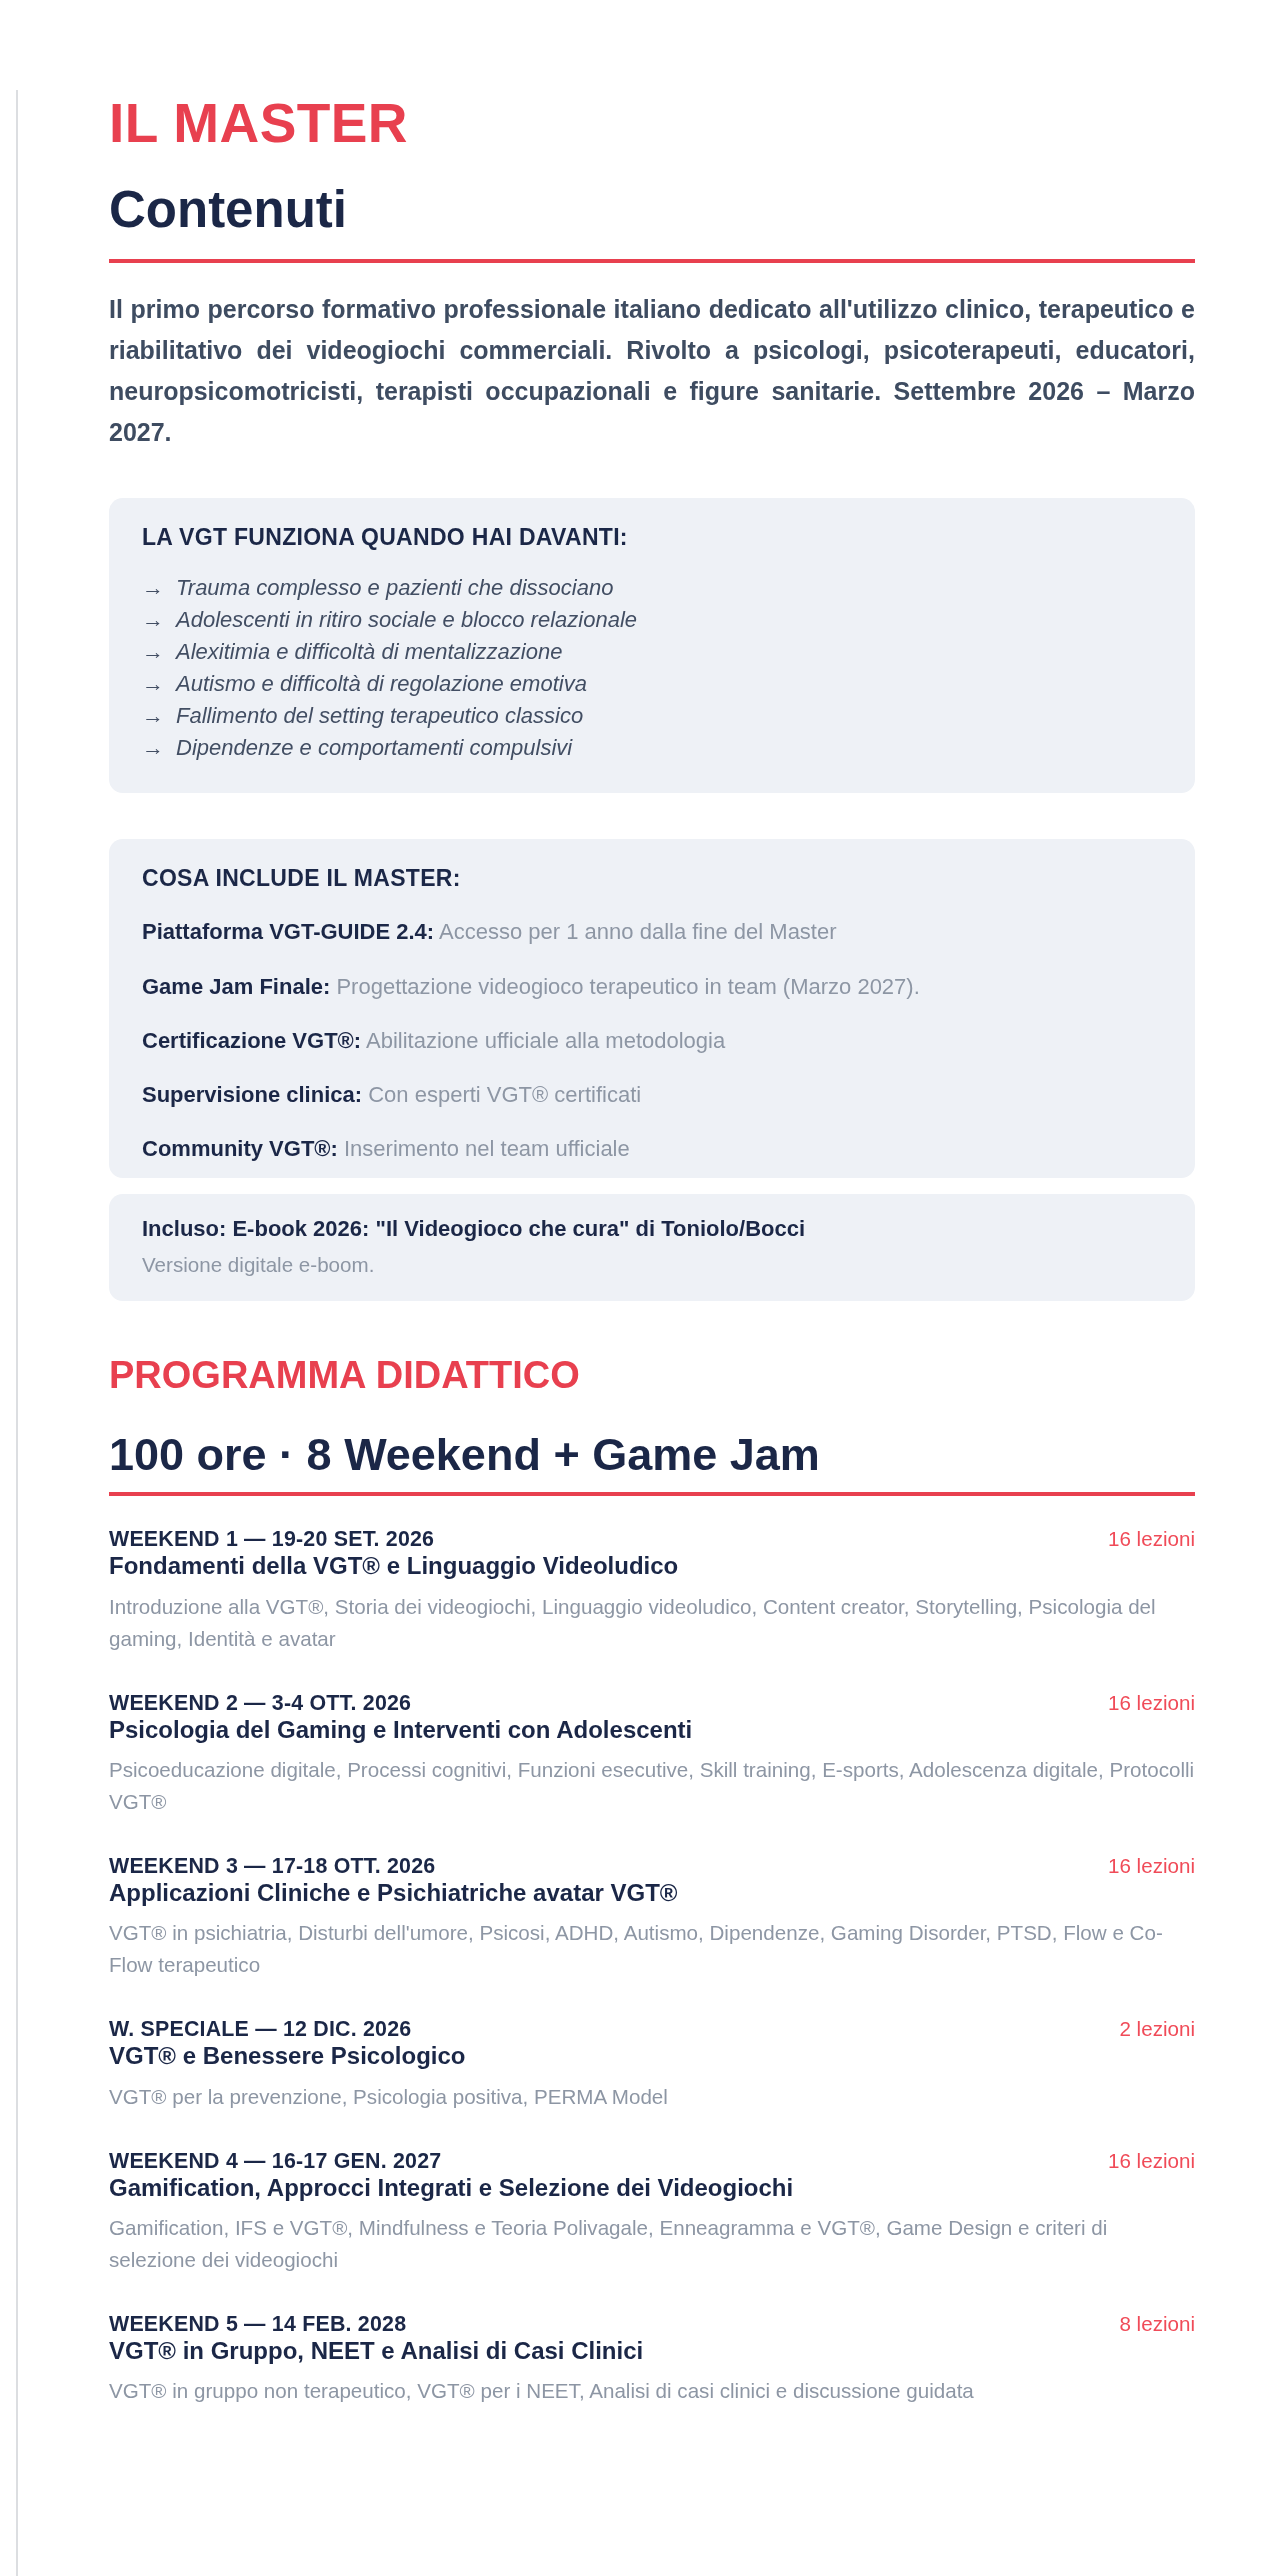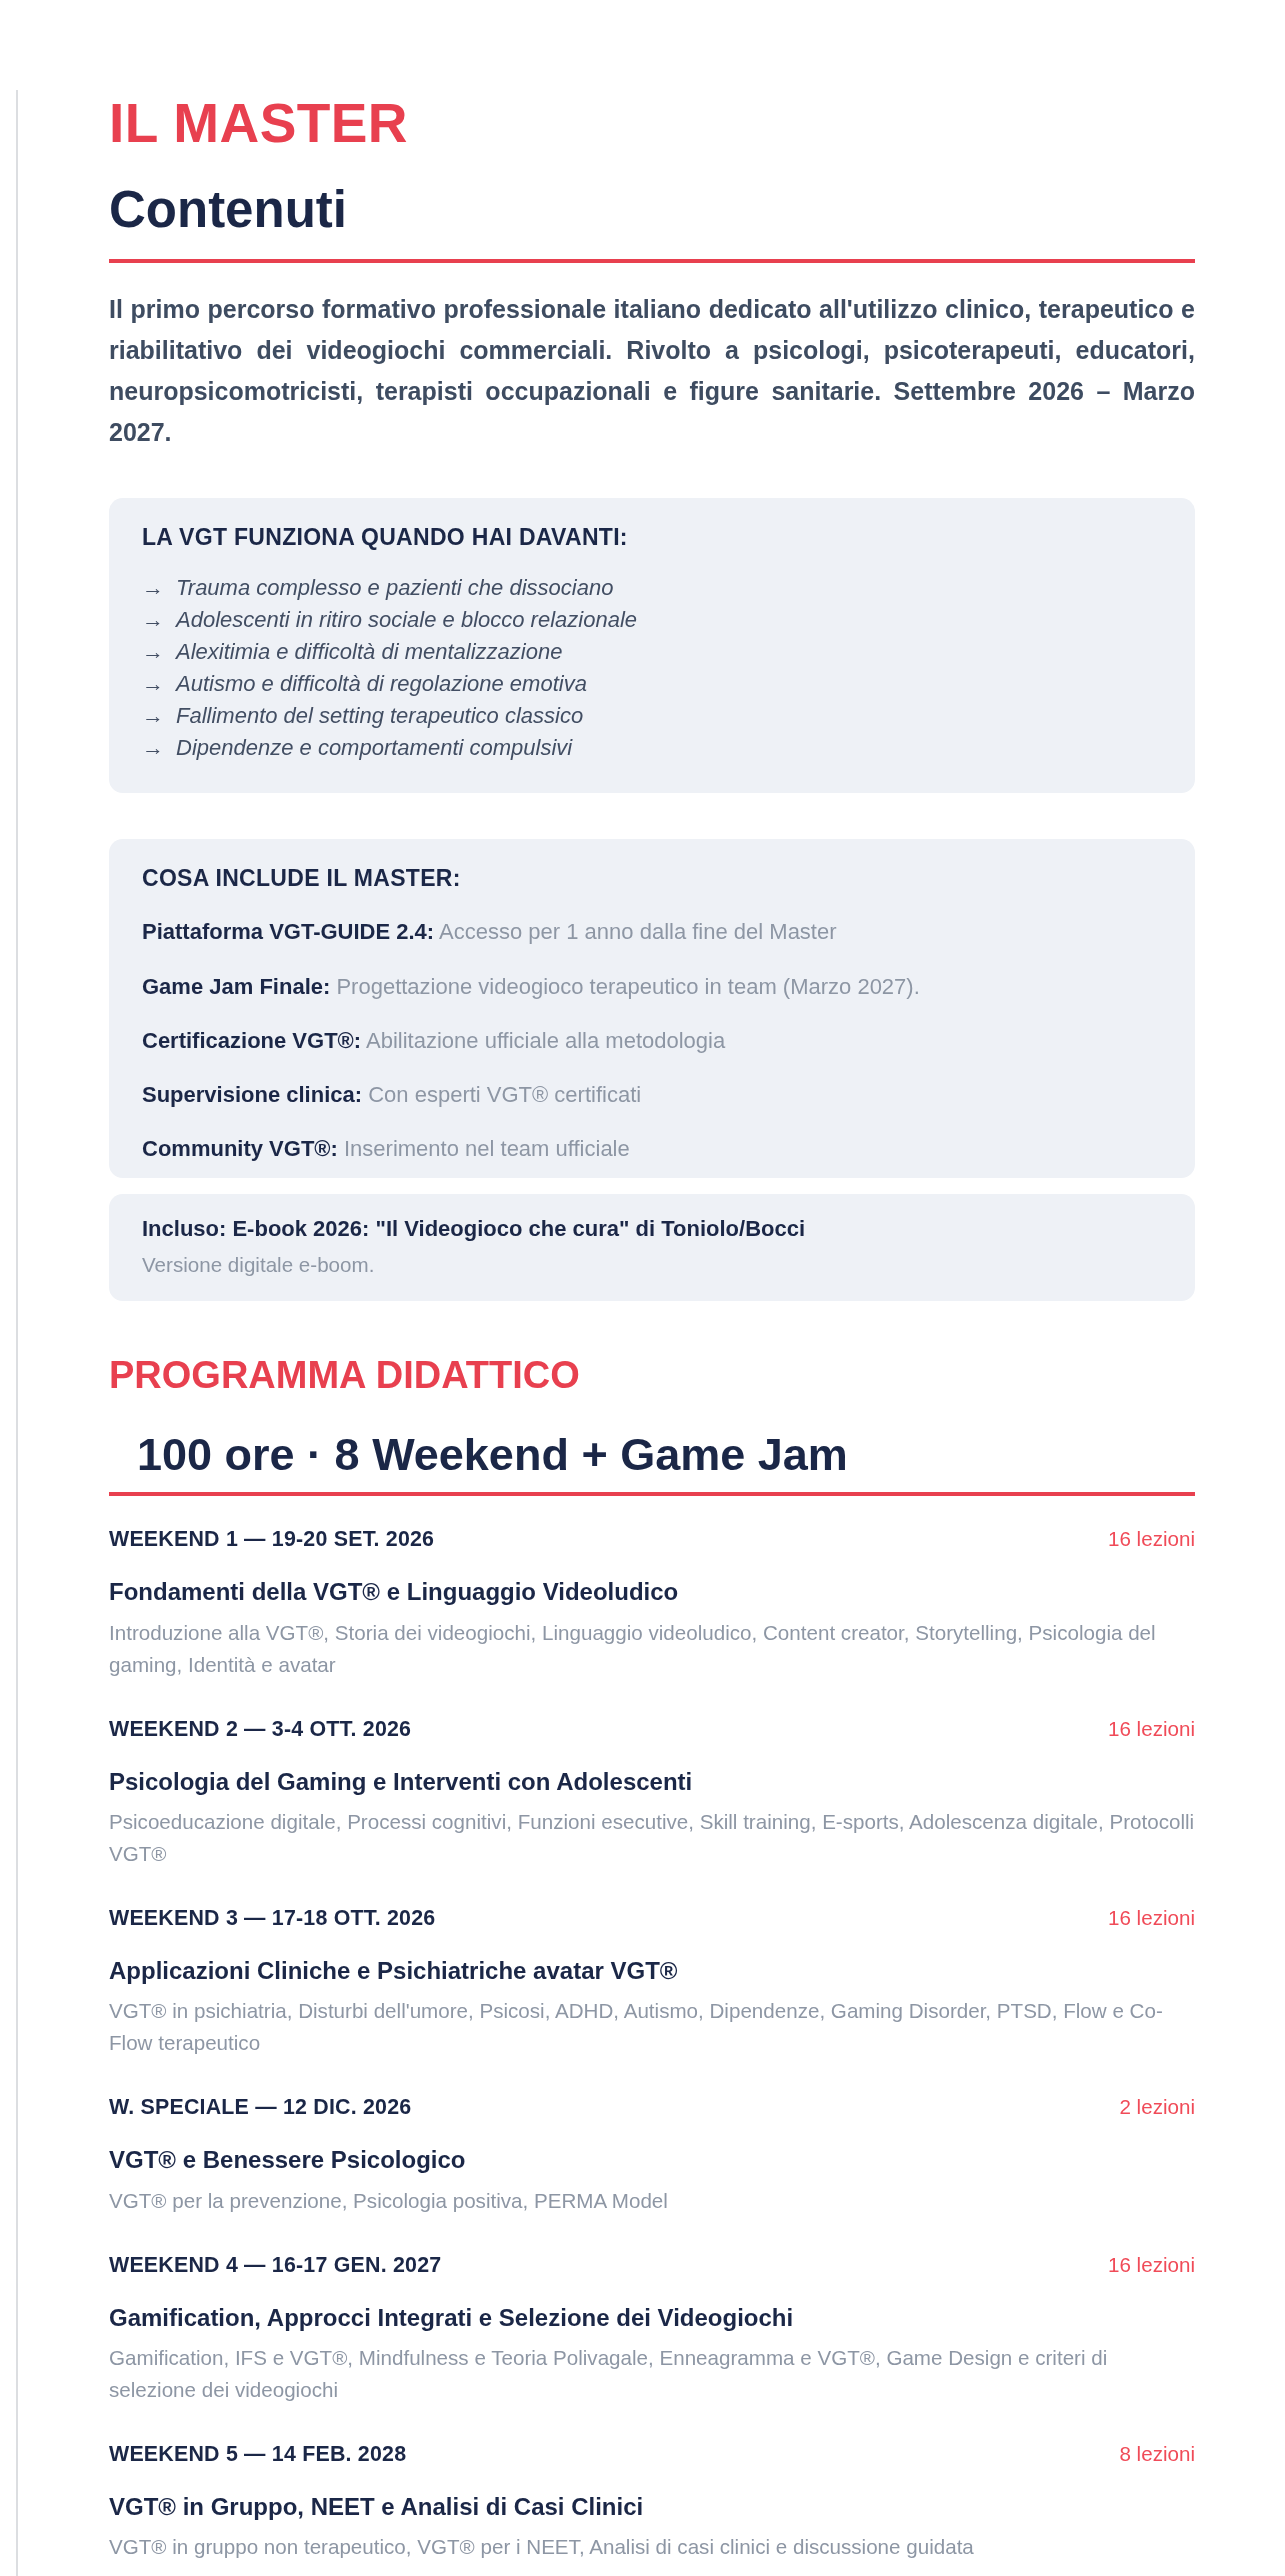--- a/index.html
+++ b/index.html
@@ -49,31 +49,30 @@
   .include-text { color:#8D96A4; }
   .ebook-title { font-size:22px; font-weight:bold; color:#1B2747; }
   .ebook-subtitle { margin-top:11px; font-size:20.6px; color:#8D96A4; }
   .program-kicker {
     margin-top:55px; font-size:38px; font-weight:bold; color:#E8404F;
     line-height:1;
   }
   .program-title {
     margin-top:38px; font-size:45px; font-weight:bold; color:#1B2747;
     line-height:1;
-    margin-left:28px;
   }
   .program-rule { margin-top:15.4px; height:4.3px; background:#E8404F; border:none; }
   .schedule { margin-top:31px; }
   .sched-item { margin-bottom:36px; }
   .sched-head {
     display:flex; justify-content:space-between; align-items:baseline;
   }
   .sched-label { font-size:21.4px; font-weight:bold; color:#1B2747; letter-spacing:0.2px; }
   .sched-lessons { font-size:20.6px; color:#F04B58; white-space:nowrap; }
-  .sched-title { margin-top:26px; font-size:24px; font-weight:bold; color:#1B2747; }
+  .sched-title { margin-top:0; font-size:24px; font-weight:bold; color:#1B2747; }
   .sched-desc { margin-top:10.3px; font-size:20.6px; color:#8D96A4; line-height:32px; }
 </style>
 </head>
 <body>
 
 <div class="side-line"></div>
 
 <div class="content">
 
   <div class="kicker">IL MASTER</div>

